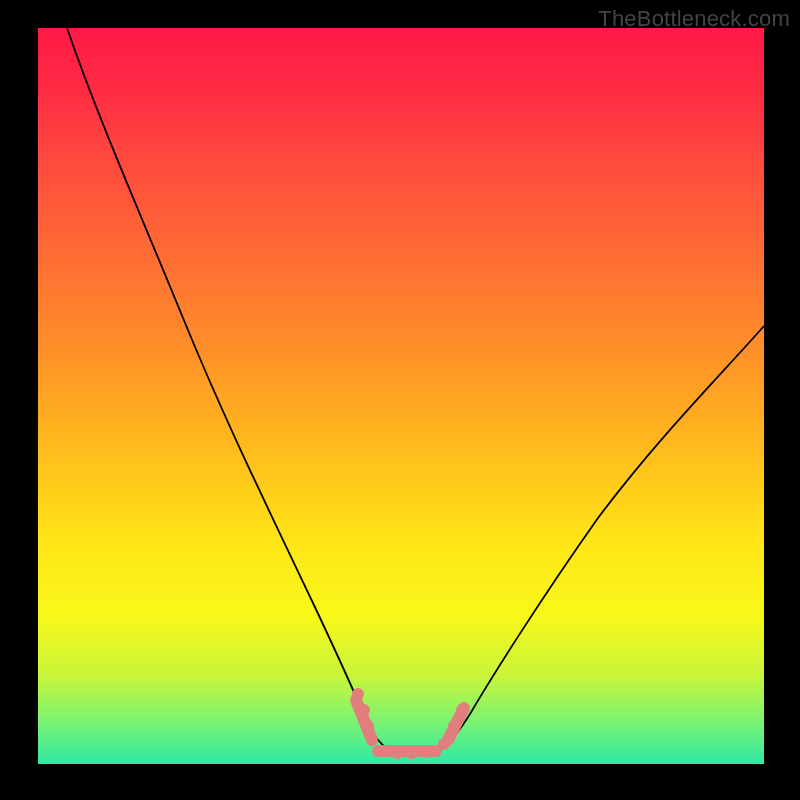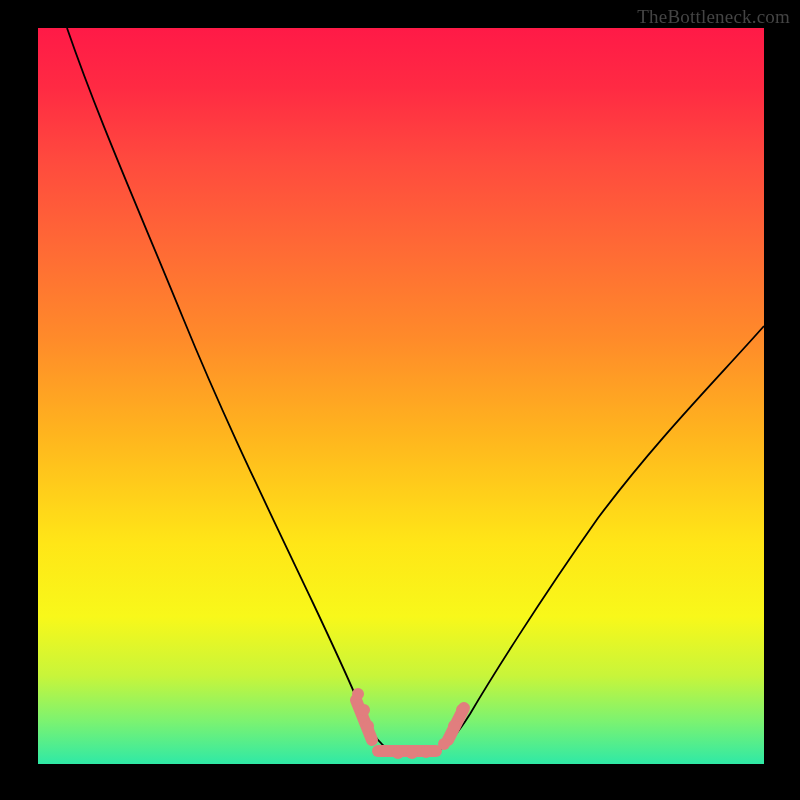--- a/index.html
+++ b/index.html
@@ -37,24 +37,23 @@
       #c8f53a 88%,
       #7ef36f 94%,
       #2fe9a6 100%
     );
   }
   .watermark {
     position: absolute;
     top: 6px;
     right: 10px;
     color: #444;
-    font-size: 19px;
+    font-size: 22px;
     font-weight: 500;
     letter-spacing: 0.2px;
-    font-family: Liberation Serif, serif;
   }
   svg.curves {
     position: absolute;
     left: 38px;
     top: 28px;
     width: 726px;
     height: 736px;
     overflow: visible;
   }
   .curve {

